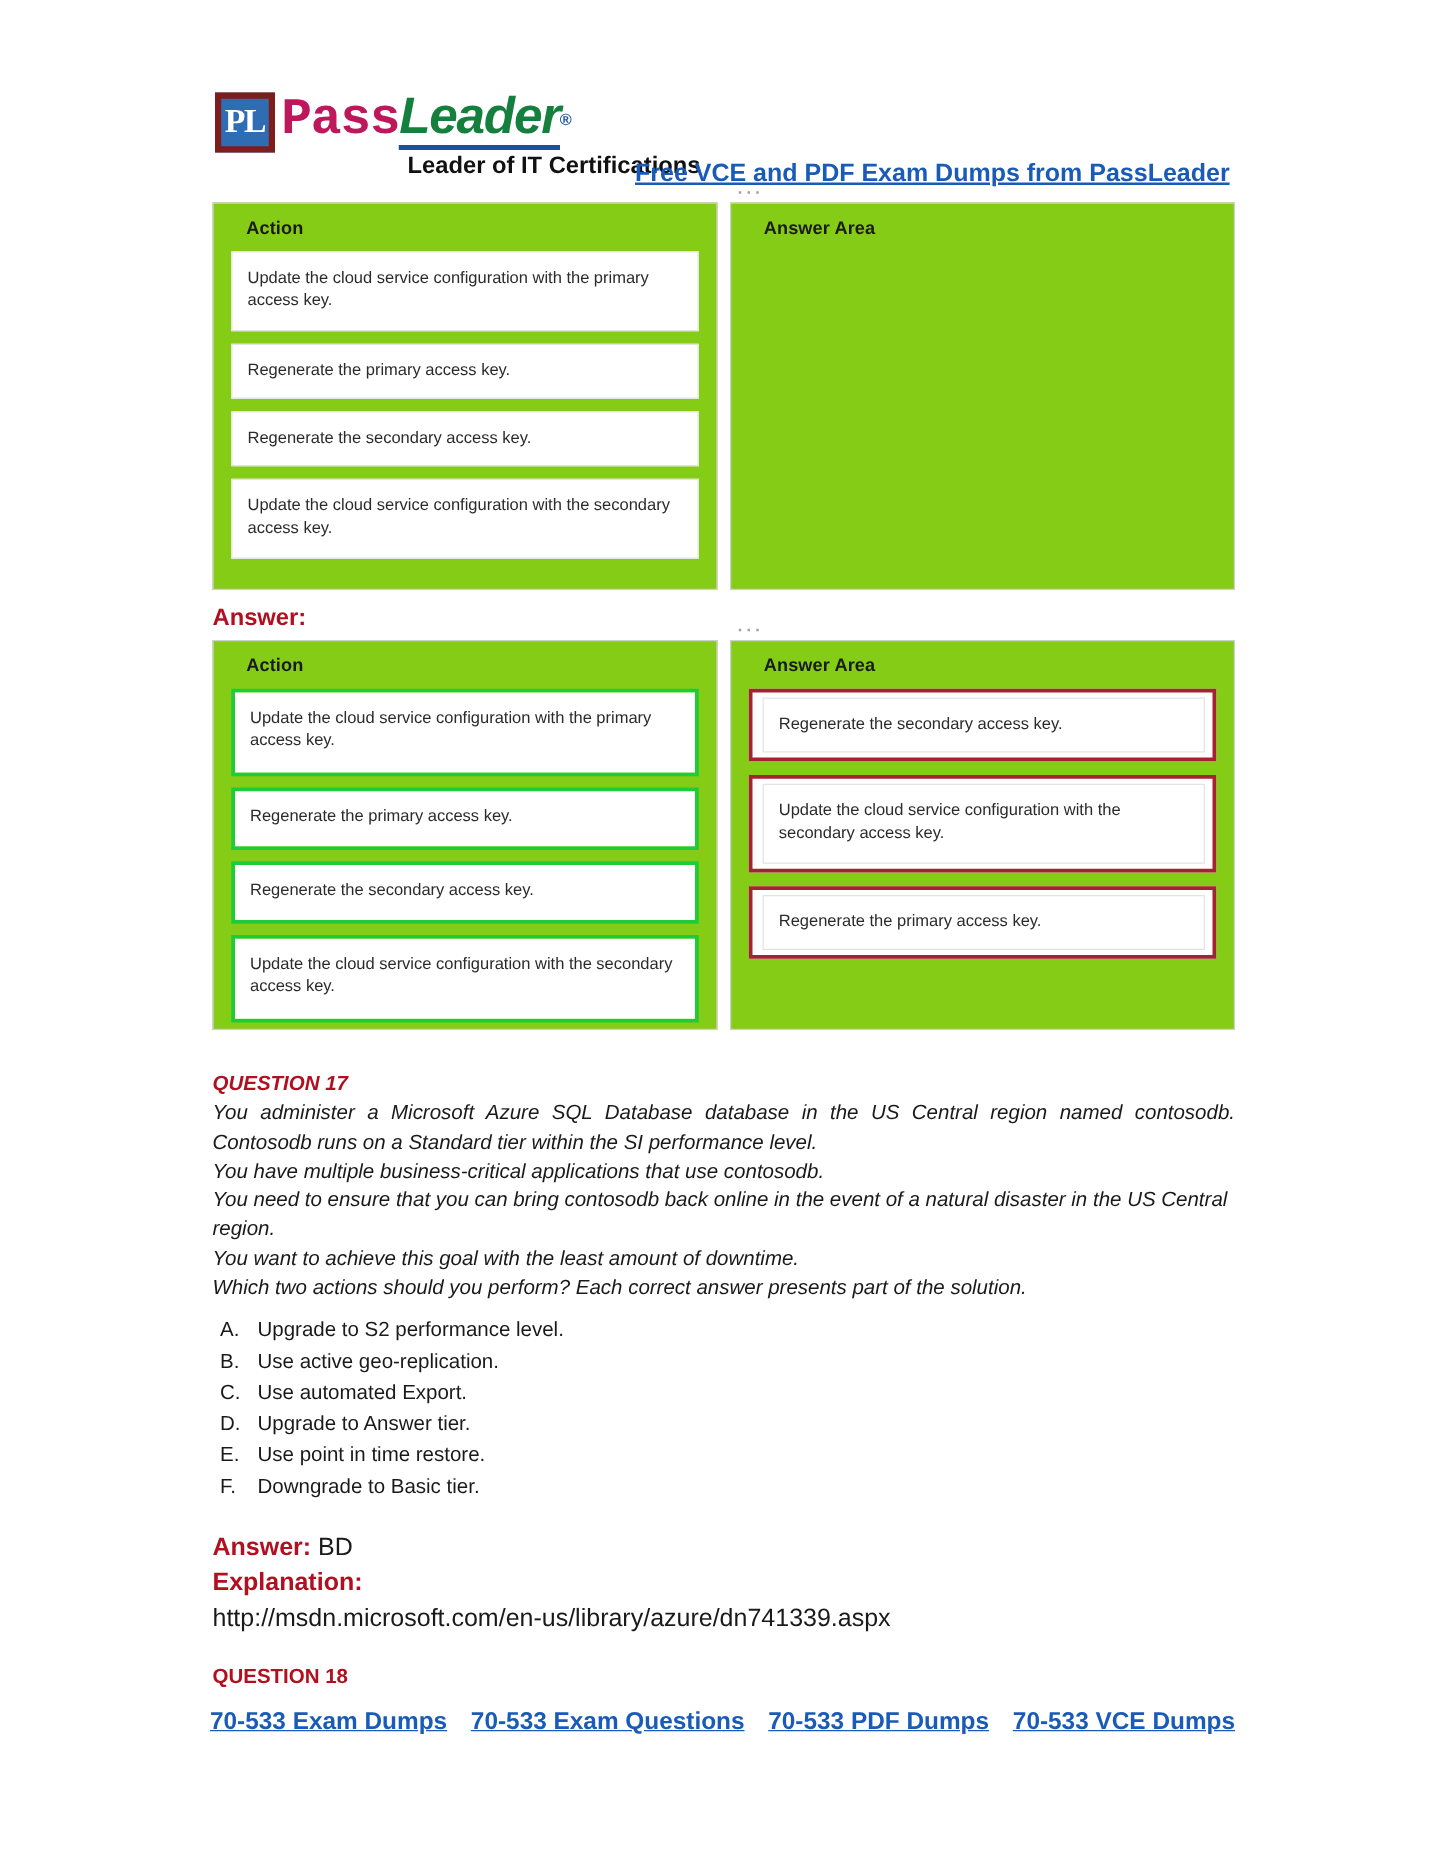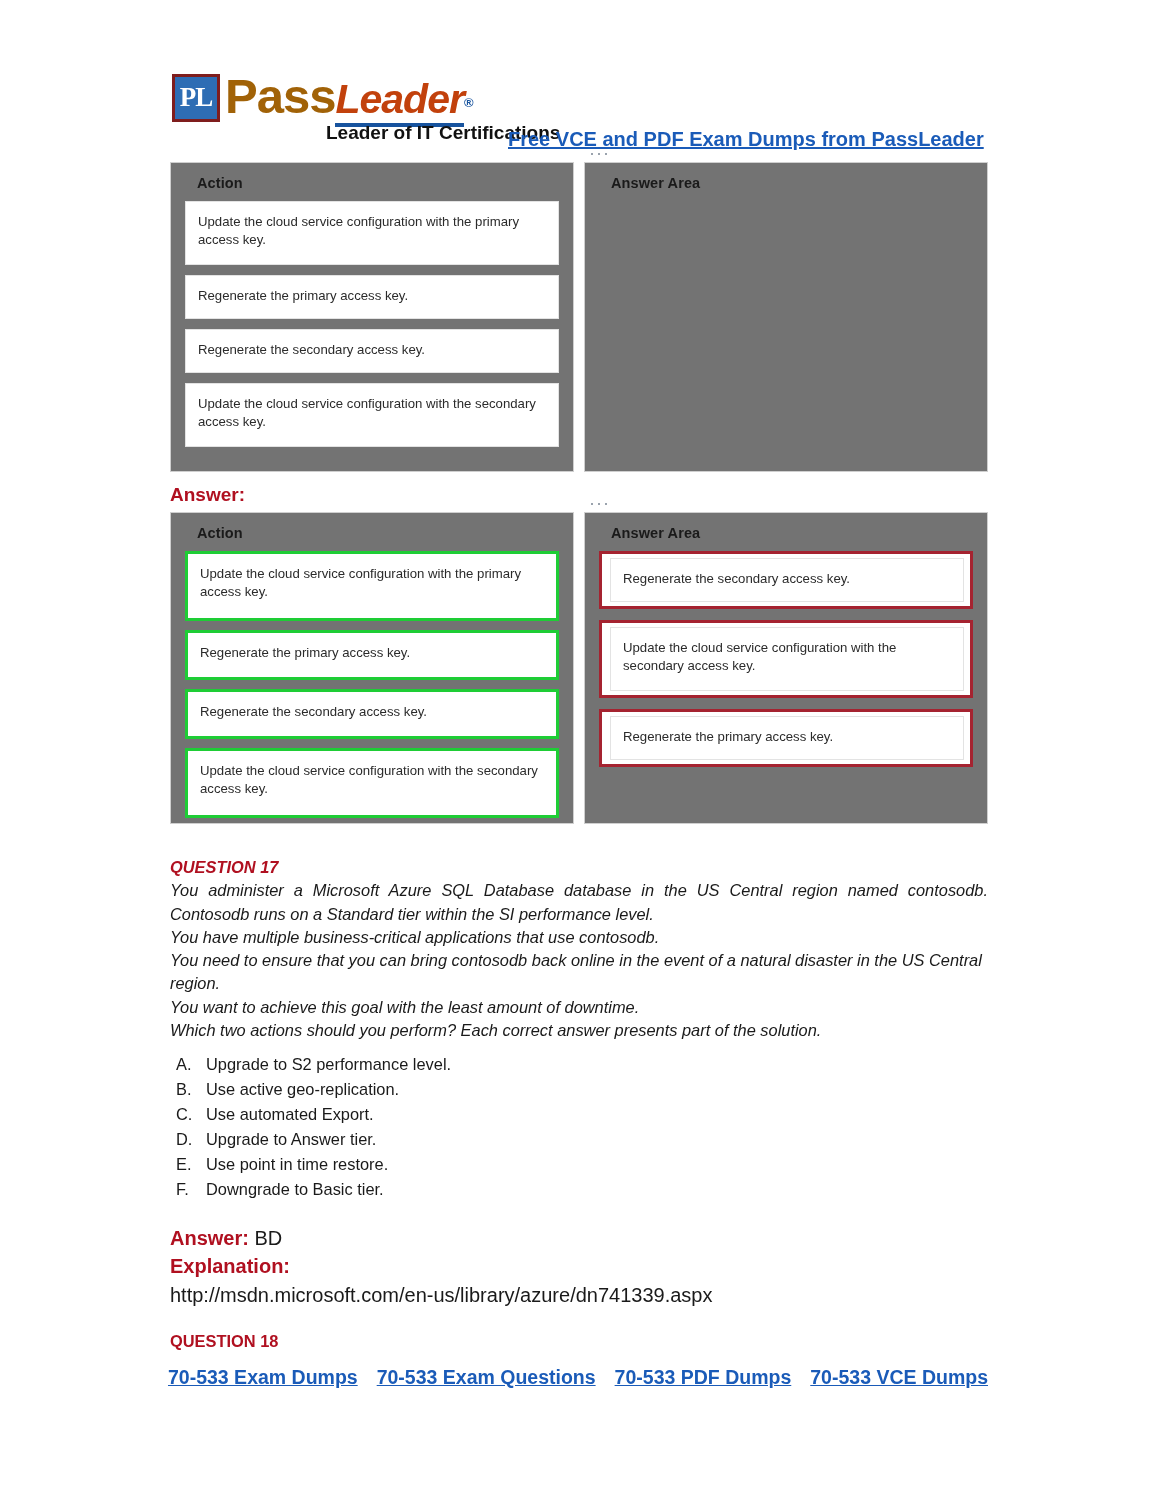--- a/index.html
+++ b/index.html
@@ -34,21 +34,21 @@
   .logo-wrap {
     position: absolute;
     left: 0;
     top: 0;
     display: flex;
     align-items: flex-start;
   }
   .logo-mark {
     width: 48px;
     height: 48px;
-    border: 3px solid #7f1d1d;
+    border: 5px solid #7f1d1d;
     background: #2E6DB4;
     box-sizing: border-box;
     position: relative;
     flex: 0 0 auto;
     margin-top: 2px;
   }
   .logo-mark .pl-text {
     position: absolute;
     left: 0; right: 0; top: 50%;
     transform: translateY(-52%);
@@ -59,32 +59,32 @@
     font-weight: bold;
     letter-spacing: -1px;
     line-height: 1;
   }
   .logo-words {
     margin-left: 5px;
     line-height: 1;
     position: relative;
   }
   .logo-pass {
-    font-family: Liberation Sans, sans-serif;
-    font-size: 49px;
-    font-weight: bold;
-    color: #a16207;
+    font-family: Liberation Mono, monospace;
+    font-size: 41px;
+    font-weight: bold;
+    color: #be185d;
     letter-spacing: -1px;
   }
   .logo-leader {
     font-family: "Liberation Sans", sans-serif;
     font-size: 41px;
     font-weight: bold;
     font-style: italic;
-    color: #c2410c;
+    color: #15803d;
     letter-spacing: -1px;
     border-bottom: 4px solid #17539E;
     padding-bottom: 1px;
   }
   .logo-reg {
     font-size: 13px;
     color: #17539E;
     vertical-align: super;
     font-weight: bold;
   }
@@ -112,21 +112,21 @@
   }
 
   
   .dd-wrap {
     position: absolute;
     display: flex;
     gap: 10px;
   }
   .dd-panel {
     border: 1px solid #cfcfcf;
-    background: #737373;
+    background: #84cc16;
     box-sizing: border-box;
     position: relative;
   }
   .dd-panel.left  { width: 404px; }
   .dd-panel.right { width: 404px; }
   .dd-title {
     font-family: "Liberation Sans", sans-serif;
     font-size: 14.5px;
     font-weight: bold;
     color: #1a1a1a;

